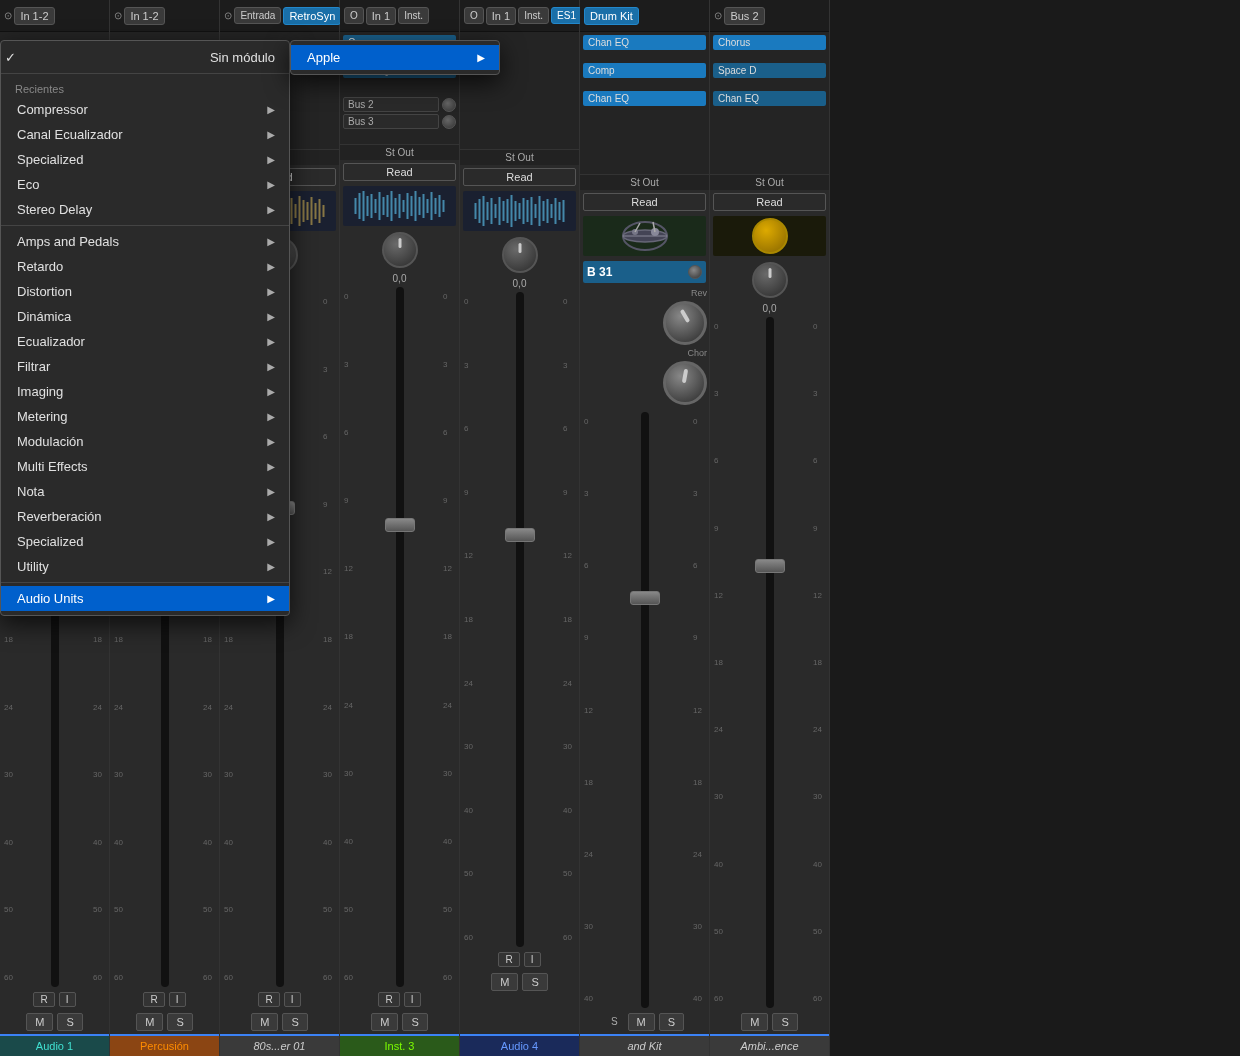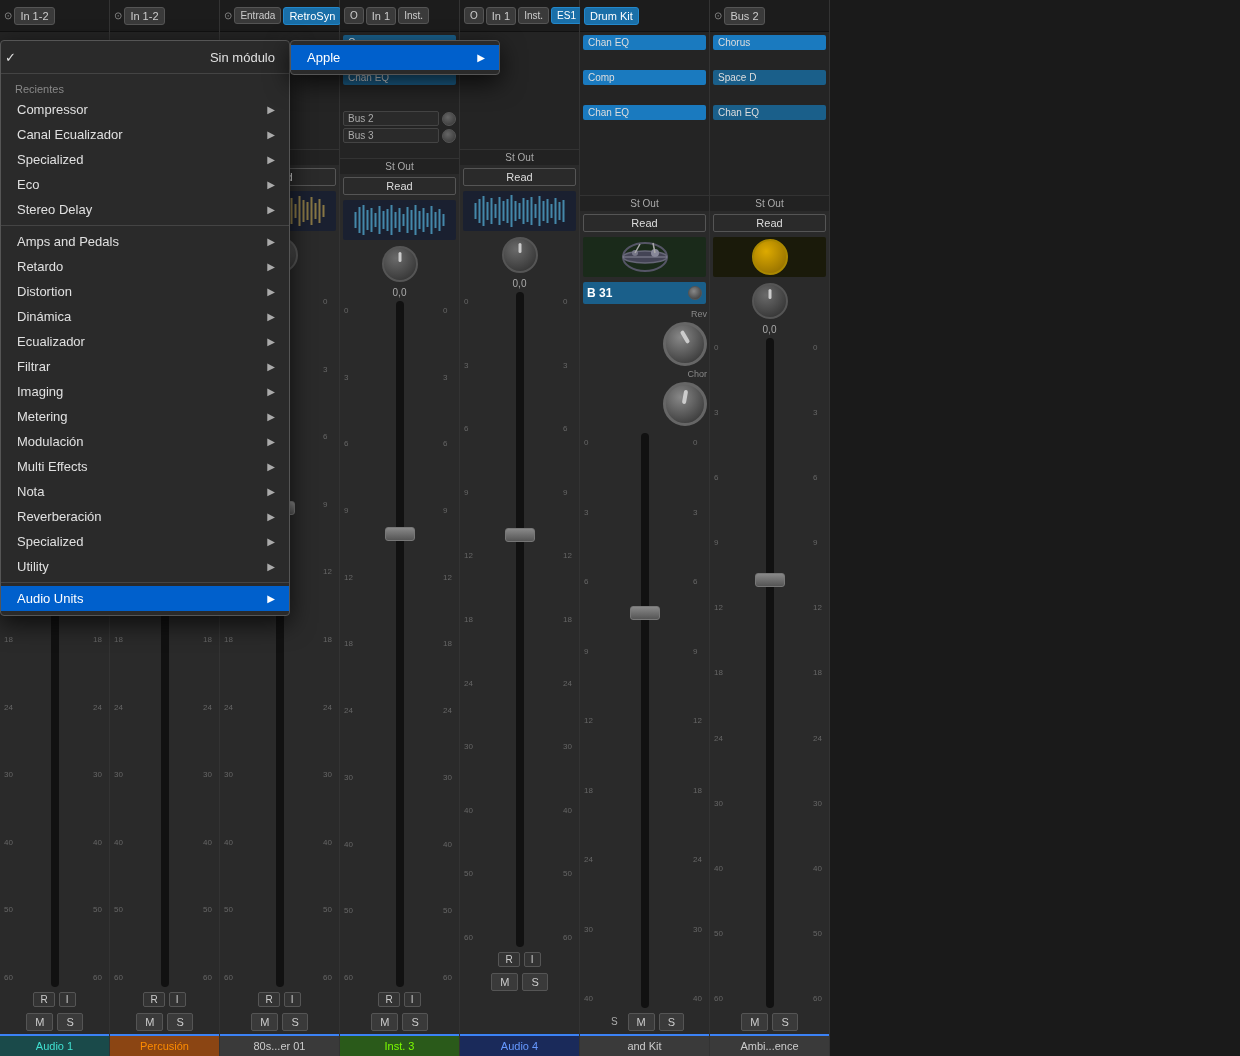--- a/index.html
+++ b/index.html
@@ -57,21 +57,21 @@
     .insert-slots {
       padding: 3px;
       min-height: 60px;
       background: #242424;
     }
     .insert-slot {
       background: #1a5f8a;
       color: #ddd;
       font-size: 10px;
       padding: 2px 5px;
-      margin-bottom: 20px;
+      margin-bottom: 13px;
       border-radius: 2px;
       white-space: nowrap;
       overflow: hidden;
       text-overflow: ellipsis;
     }
     .insert-slot.blue-bright { background: #1a7abf; }
 
     .send-area {
       background: #242424;
       padding: 3px;
@@ -266,21 +266,21 @@
       font-weight: 500;
       border-top: 2px solid #3b82f6;
       white-space: nowrap;
       overflow: hidden;
       text-overflow: ellipsis;
     }
     .channel-name.green { background: #2a5a1a; color: #7cfc00; }
     .channel-name.orange { background: #8b4513; color: #ff8c00; }
     .channel-name.teal { background: #1a4a4a; color: #40e0d0; }
     .channel-name.blue-ch { background: #1a2a5a; color: #6699ff; margin-top: 40px; }
-    .channel-name.gray { background: #3a3a3a; color: #ccc; }
+    .channel-name.gray { background: #3a3a3a; color: #ccc; font-style: italic; }
 
     
     .menu-overlay {
       position: absolute;
       top: 40px;
       left: 0;
       z-index: 100;
       display: flex;
       gap: 0;
     }

